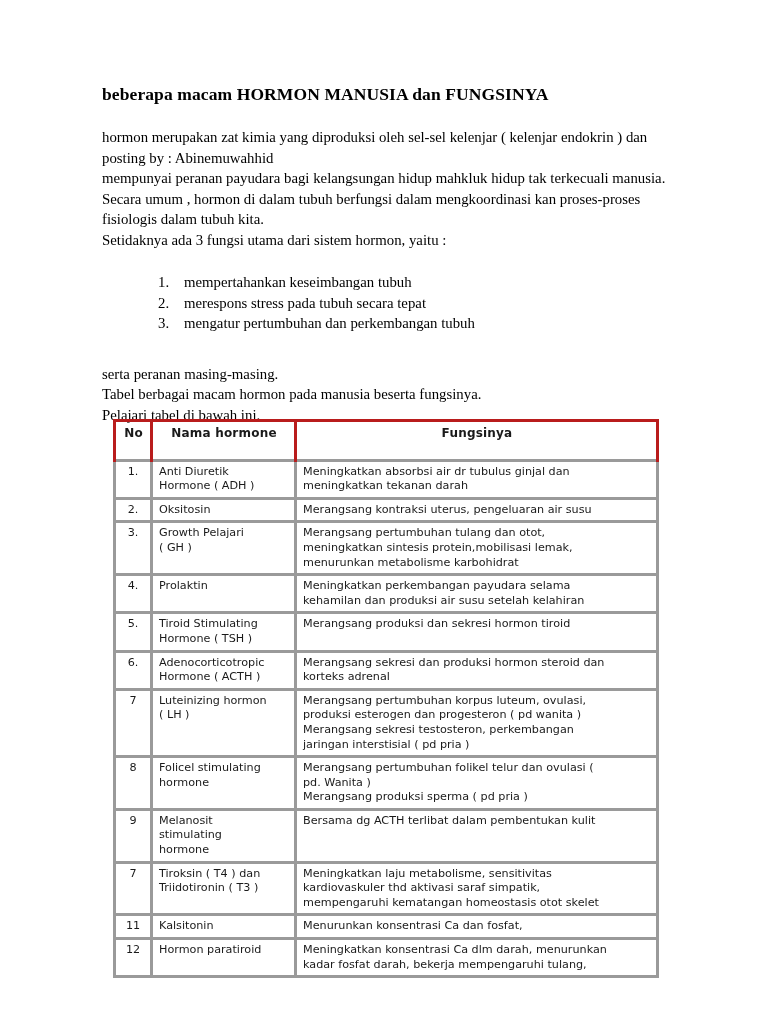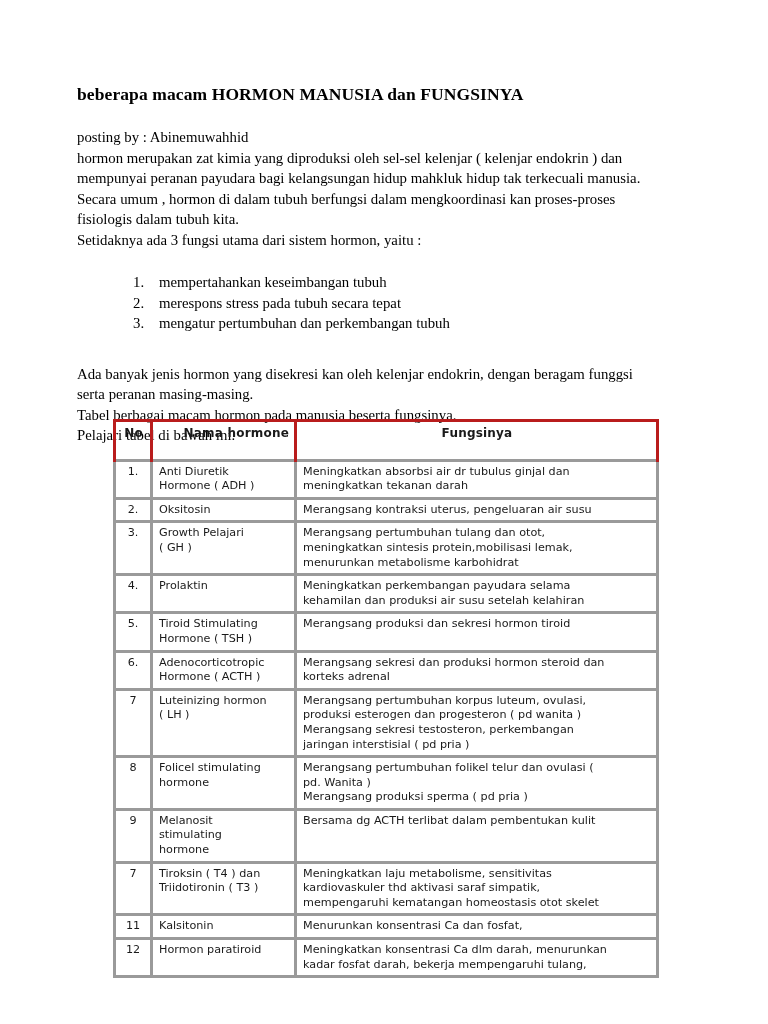--- a/index.html
+++ b/index.html
@@ -16,21 +16,21 @@
   }
   .page {
     position: relative;
     width: 768px;
     height: 1024px;
     background: #ffffff;
     box-sizing: border-box;
   }
   .content {
     position: absolute;
-    left: 77px;
+    left: 102px;
     top: 84px;
     width: 600px;
   }
   .doc-title {
     font-family: "Liberation Serif", "DejaVu Serif", serif;
     font-weight: bold;
     font-size: 17.5px;
     line-height: 1.2;
     margin: 0 0 22px 0;
     letter-spacing: 0.1px;
@@ -93,21 +93,21 @@
   }
   table.hormon thead th {
     font-weight: bold;
     font-size: 12px;
     letter-spacing: 0.2px;
     padding-top: 4px;
     padding-bottom: 18px;
     border-bottom: 1.5px solid #2b2b2b;
   }
   table.hormon thead th.h-no { text-align: center; }
-  table.hormon thead th.h-nama { text-align: right; }
+  table.hormon thead th.h-nama { text-align: center; }
   table.hormon thead th.h-fungsi { text-align: center; }
 
   table.hormon td.cell-no {
     text-align: center;
     padding-left: 2px;
     padding-right: 2px;
   }
   table.hormon tbody tr td { border-color: #9a9a9a; }
   
   table.hormon tbody tr.sep-strong td { border-top: 1.6px solid #2b2b2b; }
@@ -120,22 +120,22 @@
 </head>
 <body>
 
 <div class="page">
 
   <div class="content">
 
     <h1 class="doc-title">beberapa macam HORMON MANUSIA dan FUNGSINYA</h1>
 
     <div class="para">
+      <span class="ln">hormon  merupakan zat kimia yang diproduksi oleh sel-sel kelenjar ( kelenjar endokrin ) dan</span>
       <span class="ln">posting by : Abinemuwahhid</span>
-      <span class="ln">hormon  merupakan zat kimia yang diproduksi oleh sel-sel kelenjar ( kelenjar endokrin ) dan</span>
       <span class="ln">mempunyai peranan payudara bagi kelangsungan hidup mahkluk hidup tak terkecuali manusia.</span>
       <span class="ln">Secara umum , hormon di dalam tubuh berfungsi dalam mengkoordinasi kan proses-proses</span>
       <span class="ln">fisiologis dalam tubuh kita.</span>
       <span class="ln">Setidaknya ada 3 fungsi utama dari sistem hormon, yaitu :</span>
     </div>
 
     <div class="spacer-md"></div>
 
     <ol class="fungsi-list">
       <li>
@@ -148,21 +148,20 @@
       </li>
       <li>
         <span class="num">3.</span>
         <span>mengatur pertumbuhan dan perkembangan tubuh</span>
       </li>
     </ol>
 
     <div class="spacer-lg"></div>
 
     <div class="para">
-      <span class="ln">Ada banyak jenis hormon yang disekresi kan oleh kelenjar endokrin, dengan beragam funggsi</span>
       <span class="ln">serta peranan masing-masing.</span>
       <span class="ln">Tabel berbagai macam hormon pada manusia beserta fungsinya.</span>
       <span class="ln">Pelajari tabel di bawah ini.</span>
     </div>
 
   </div>
 
   <div class="table-wrap">
     <table class="hormon">
       <colgroup>

